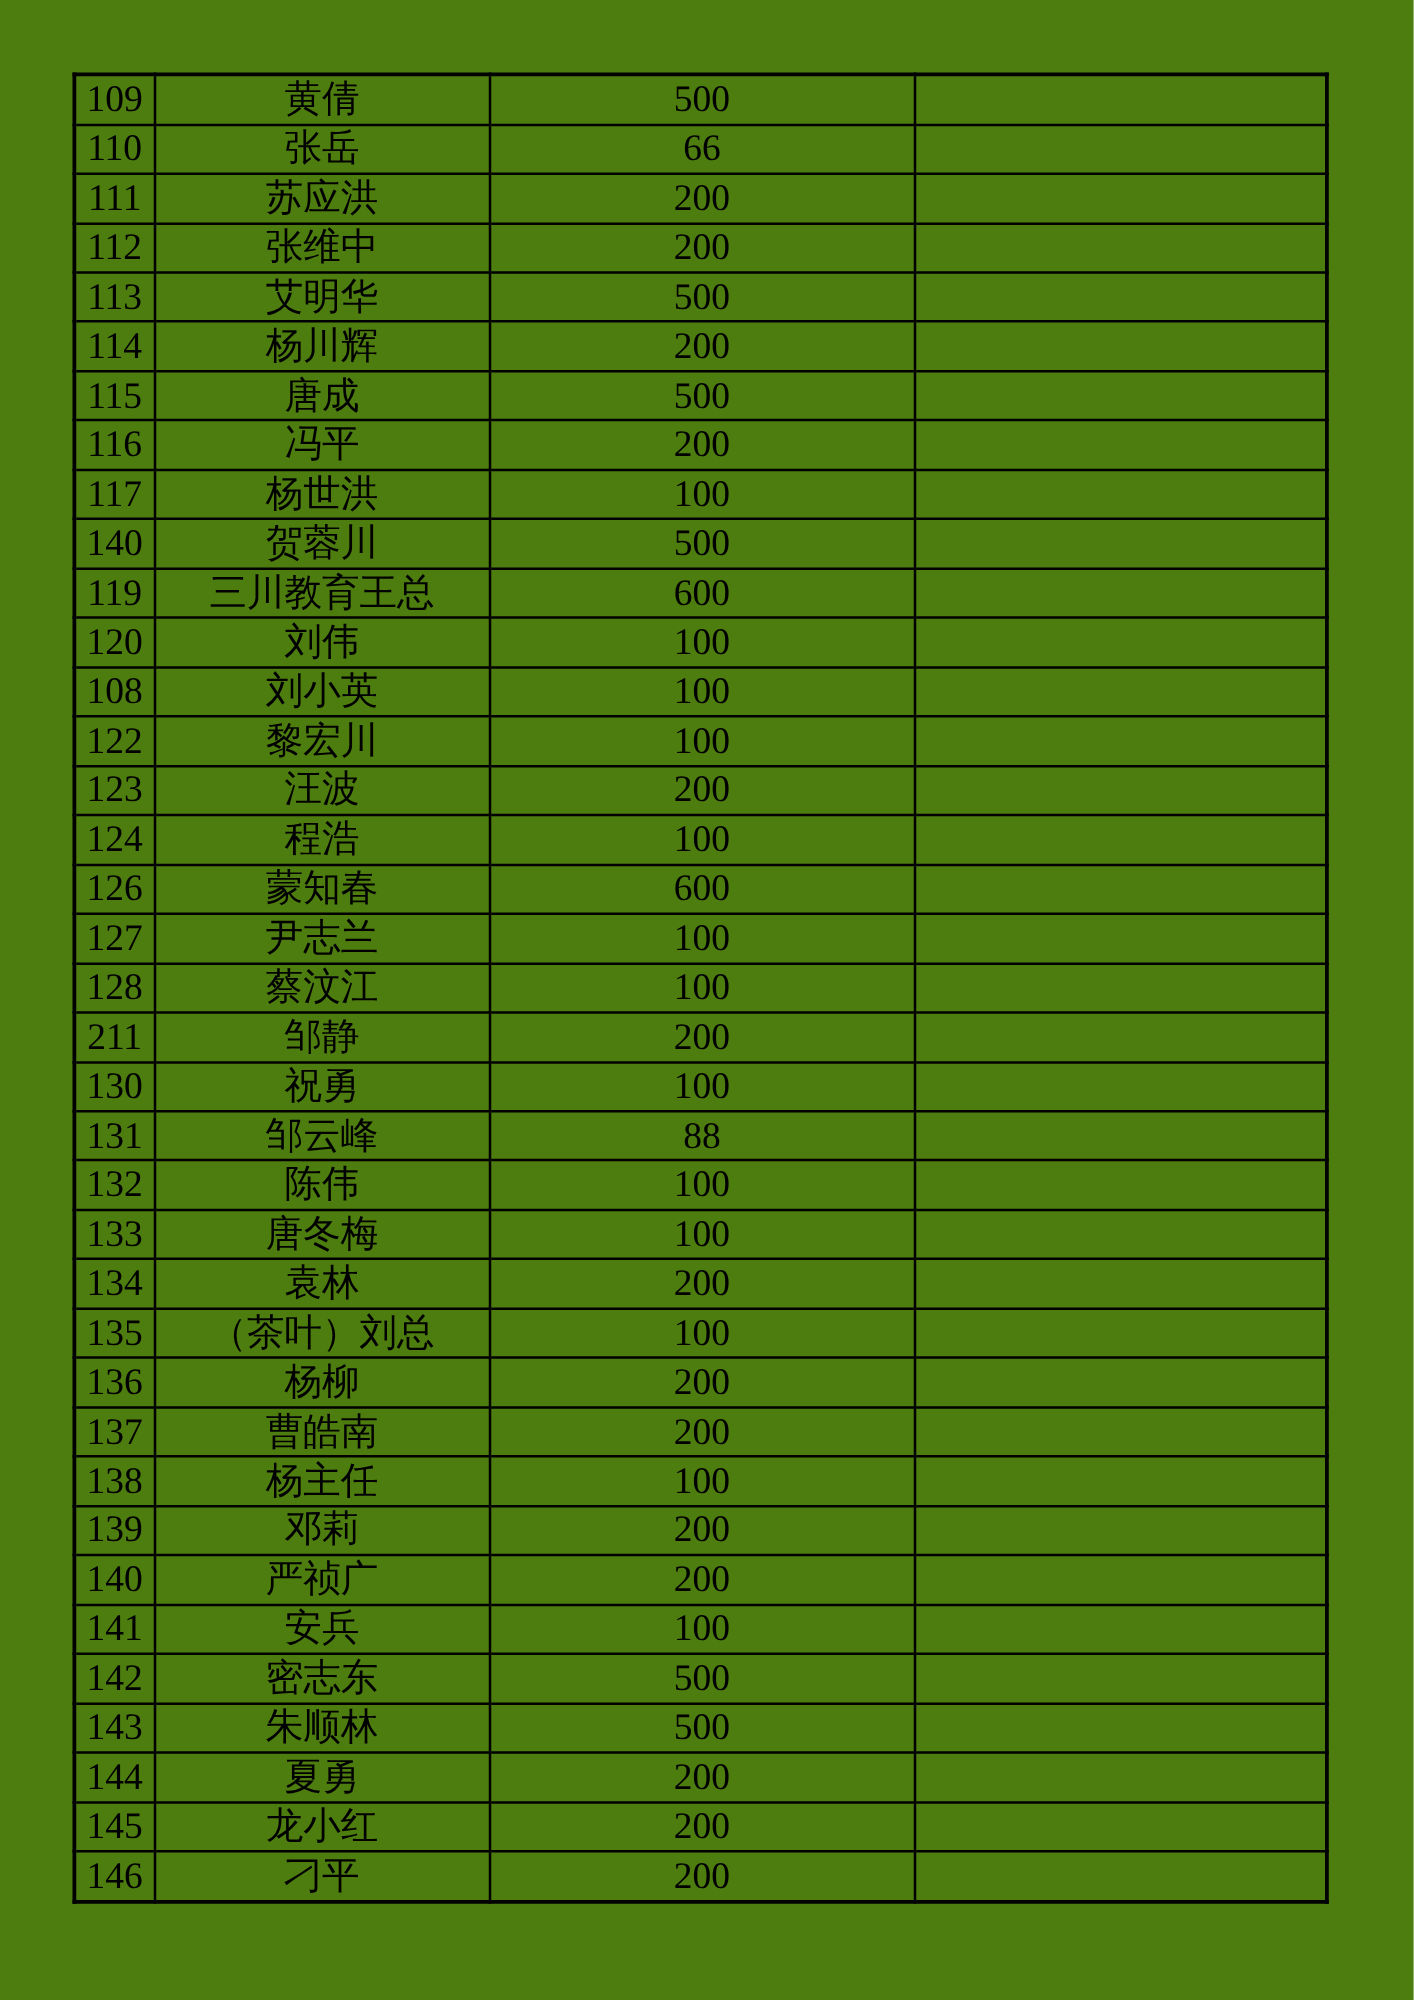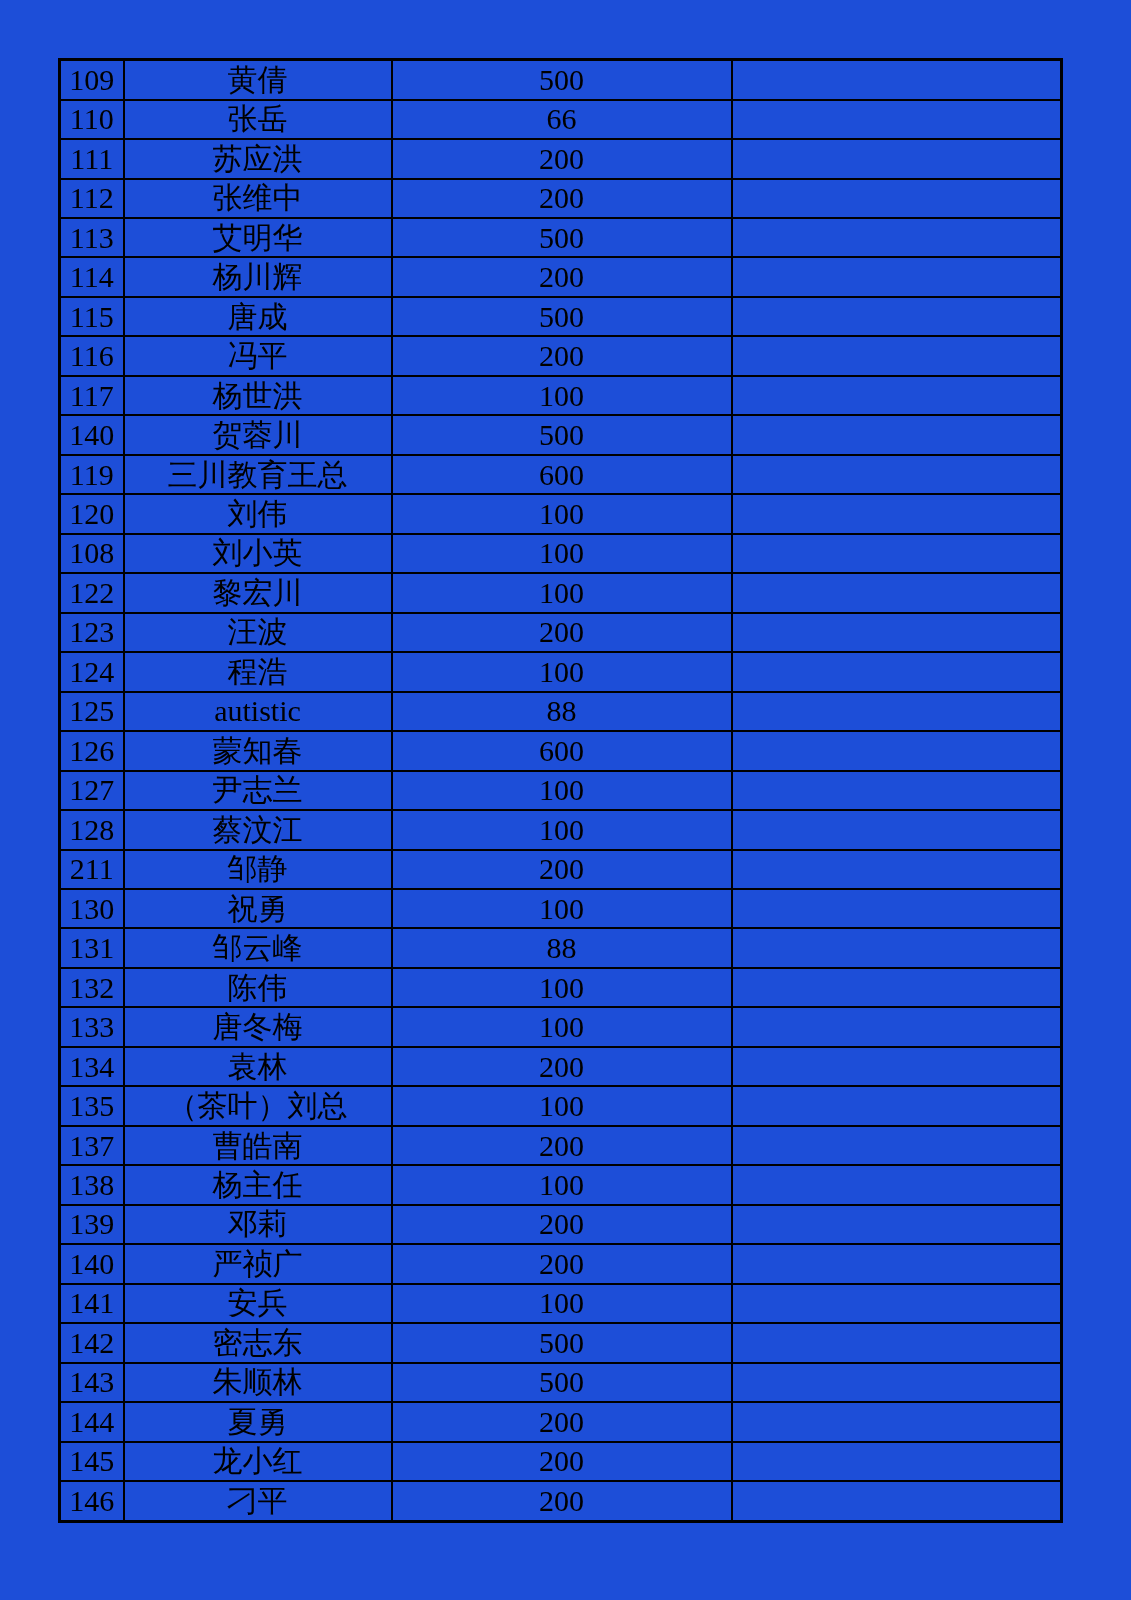--- a/index.html
+++ b/index.html
@@ -4,21 +4,21 @@
 <style>
   html, body {
     margin: 0;
     padding: 0;
     background: #ffffff;
   }
   .page {
     position: relative;
     width: 1131px;
     height: 1600px;
-    background: #1d4ed8;
+    background: #4d7c0f;
     overflow: hidden;
   }
   table.donation-table {
     position: absolute;
     left: 58px;
     top: 58px;
     width: 1002px;
     height: 1465px;
     border-collapse: collapse;
     table-layout: fixed;
@@ -140,26 +140,20 @@
           <td>200</td>
           <td></td>
         </tr>
         <tr>
           <td>124</td>
           <td>程浩</td>
           <td>100</td>
           <td></td>
         </tr>
         <tr>
-          <td>125</td>
-          <td>autistic</td>
-          <td>88</td>
-          <td></td>
-        </tr>
-        <tr>
           <td>126</td>
           <td>蒙知春</td>
           <td>600</td>
           <td></td>
         </tr>
         <tr>
           <td>127</td>
           <td>尹志兰</td>
           <td>100</td>
           <td></td>
@@ -203,20 +197,26 @@
         <tr>
           <td>134</td>
           <td>袁林</td>
           <td>200</td>
           <td></td>
         </tr>
         <tr>
           <td>135</td>
           <td>（茶叶）刘总</td>
           <td>100</td>
+          <td></td>
+        </tr>
+        <tr>
+          <td>136</td>
+          <td>杨柳</td>
+          <td>200</td>
           <td></td>
         </tr>
         <tr>
           <td>137</td>
           <td>曹皓南</td>
           <td>200</td>
           <td></td>
         </tr>
         <tr>
           <td>138</td>

